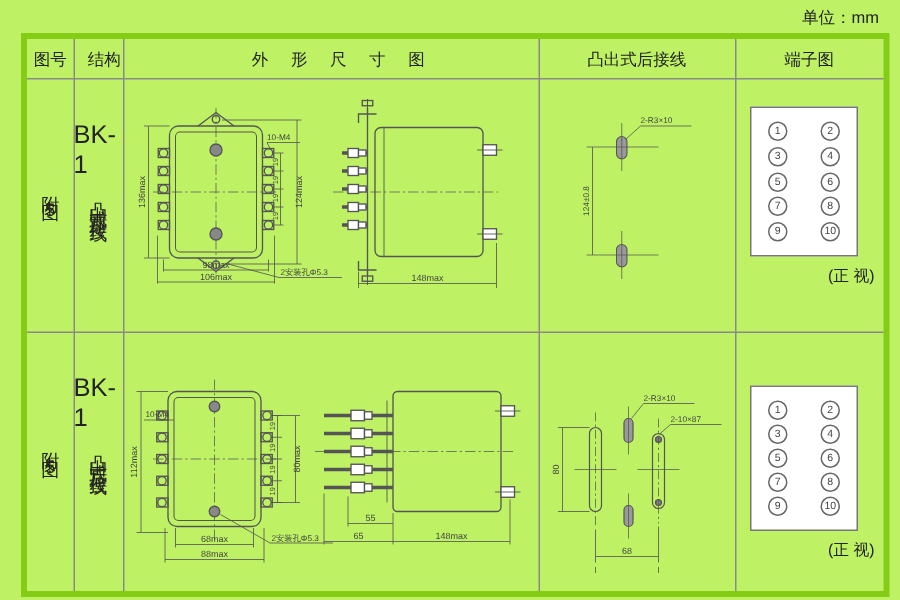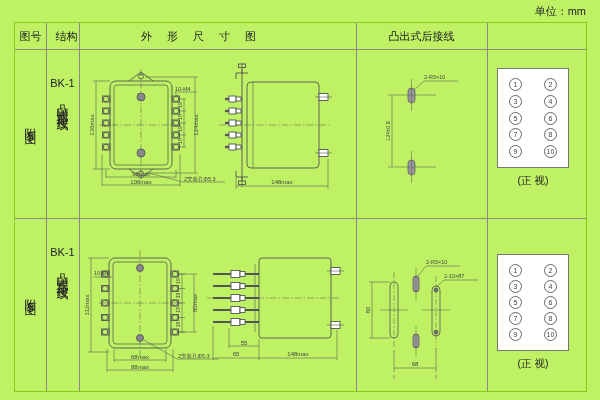--- a/index.html
+++ b/index.html
@@ -1,56 +1,57 @@
 <!DOCTYPE html>
 <html><head>
 <meta charset="utf-8">
 <style>
   html,body{margin:0;padding:0;background:#fff;}
   .page{position:relative;width:600px;height:400px;background:#bef264;
         font-family:"Liberation Sans","DejaVu Sans",sans-serif;color:#333;overflow:hidden;}
   .unit{position:absolute;left:470px;top:4px;width:116px;text-align:right;font-size:11px;color:#222;}
-  .tbl{position:absolute;left:14px;top:22px;width:571px;height:368px;border:1px solid #84cc16;}
+  .tbl{position:absolute;left:14px;top:22px;width:571px;height:368px;border:4px solid #84cc16;}
   .vline{position:absolute;top:0;width:1px;height:368px;background:#8a8a8a;}
   .hline{position:absolute;left:0;width:571px;height:1px;background:#8a8a8a;}
   .hcell{position:absolute;top:0;height:26px;display:flex;align-items:center;justify-content:center;
          font-size:11px;color:#222;white-space:nowrap;}
   .figcell{position:absolute;left:0;width:31px;display:flex;align-items:center;justify-content:center;}
   .structcell{position:absolute;left:31px;width:33px;display:flex;flex-direction:column;align-items:center;gap:5px;}
   .vtext{writing-mode:vertical-rl;text-orientation:upright;letter-spacing:6px;font-size:12px;color:#222;line-height:1;}
   .vtext.tight{letter-spacing:3px;}
-  .model{font-size:11px;color:#222;}
+  .model{font-size:17px;color:#222;}
   svg{position:absolute;}
   svg text{font-family:"Liberation Sans","DejaVu Sans",sans-serif;fill:#444;}
   .tbox{position:absolute;width:72px;border:1px solid #777;background:#fff;display:grid;
         grid-template-columns:1fr 1fr;align-content:space-between;padding:9px 11px;box-sizing:border-box;}
   .circ{width:11px;height:11px;border:1px solid #666;border-radius:50%;display:flex;align-items:center;
         justify-content:center;font-size:7px;color:#444;}
   .circ.l{justify-self:start;} .circ.r{justify-self:end;}
-  .tcap{position:absolute;width:94px;text-align:center;font-size:10.5px;color:#222;}
+  .tcap{position:absolute;width:94px;text-align:right;font-size:10.5px;color:#222;}
 </style>
 </head>
 <body>
 
 <div class="page">
   <div class="unit">单位：mm</div>
 
   <div class="tbl">
 
     <div class="vline" style="left:31px"></div>
     <div class="vline" style="left:64px"></div>
     <div class="vline" style="left:341px"></div>
     <div class="vline" style="left:472px"></div>
     <div class="hline" style="top:26px"></div>
     <div class="hline" style="top:195px"></div>
 
     <div class="hcell" style="left:0;width:31px">图号</div>
     <div class="hcell" style="left:35px;width:33px">结构</div>
-    <div class="hcell" style="left:48px;width:277px;letter-spacing:6px">外 形 尺 寸 图</div>
+    <div class="hcell" style="left:72px;width:277px;letter-spacing:6px">外 形 尺 寸 图</div>
     <div class="hcell" style="left:341px;width:131px">凸出式后接线</div>
+    <div class="hcell" style="left:472px;width:99px">端子图</div>
 
     <div class="figcell" style="top:26px;height:169px">
       <span class="vtext">附图5</span>
     </div>
     <div class="structcell" style="top:26px;height:169px;padding-top:28px">
       <span class="model">BK-1</span>
       <span class="vtext tight">凸出式前接线</span>
     </div>
 
     <svg style="left:64px;top:26px" width="277" height="169" viewBox="0 0 277 169">

